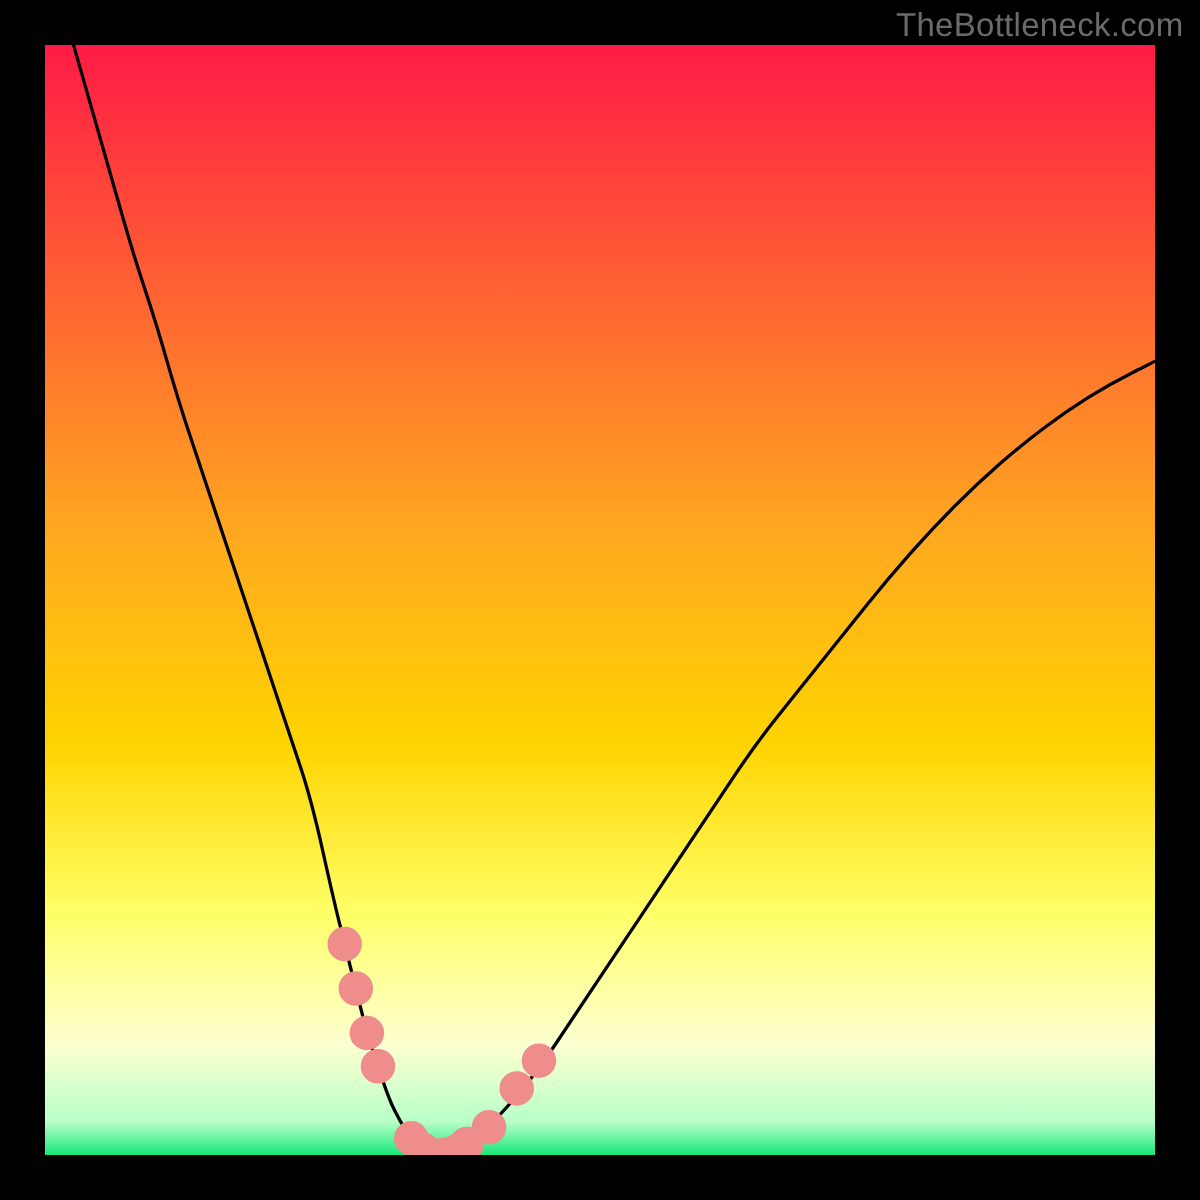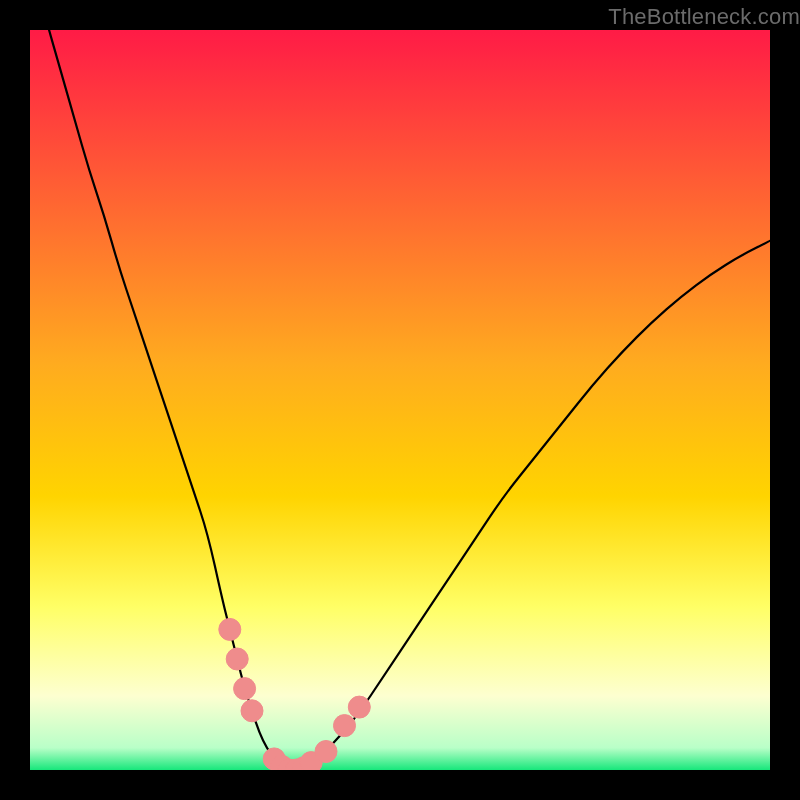--- a/index.html
+++ b/index.html
@@ -13,21 +13,21 @@
   }
   .frame {
     position: relative;
     width: 800px;
     height: 800px;
     background: #000;
   }
   .watermark {
     position: absolute;
     top: 4px;
-    right: 0;
+    right: 11px;
     color: #6b6b6b;
     font-size: 22px;
     font-weight: 400;
     letter-spacing: 0.2px;
     z-index: 10;
   }
   .plot-svg {
     position: absolute;
     left: 0;
     top: 0;

